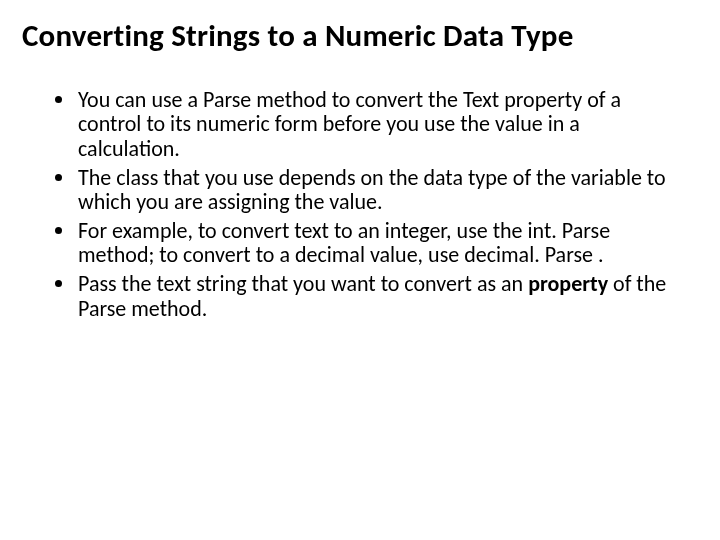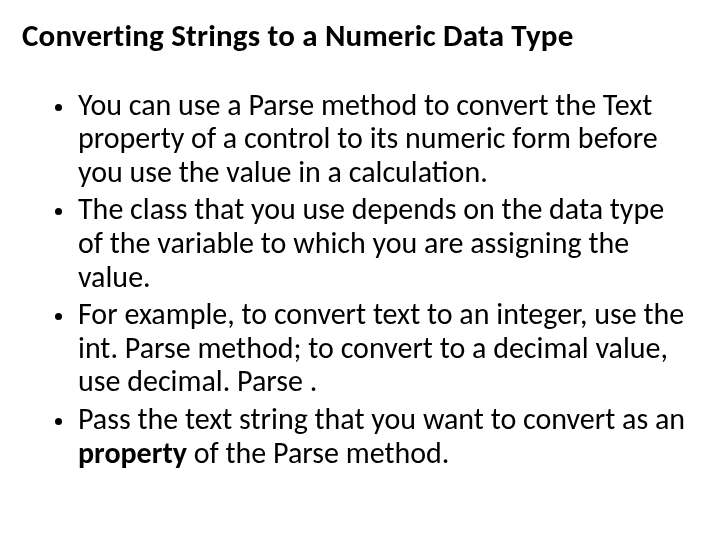--- a/index.html
+++ b/index.html
@@ -23,21 +23,21 @@
     line-height: 1.15;
     margin: 0 0 34px 0;
     letter-spacing: 0.2px;
   }
   ul.bullets {
     margin: 0;
     padding: 0 10px 0 54px;
     list-style: disc;
   }
   ul.bullets li {
-    font-size: 30px;
+    font-size: 22px;
     line-height: 1.12;
     margin: 0 0 4px 0;
     padding-left: 2px;
   }
   ul.bullets li::marker {
     font-size: 22px;
   }
 </style>
 </head>
 <body>

